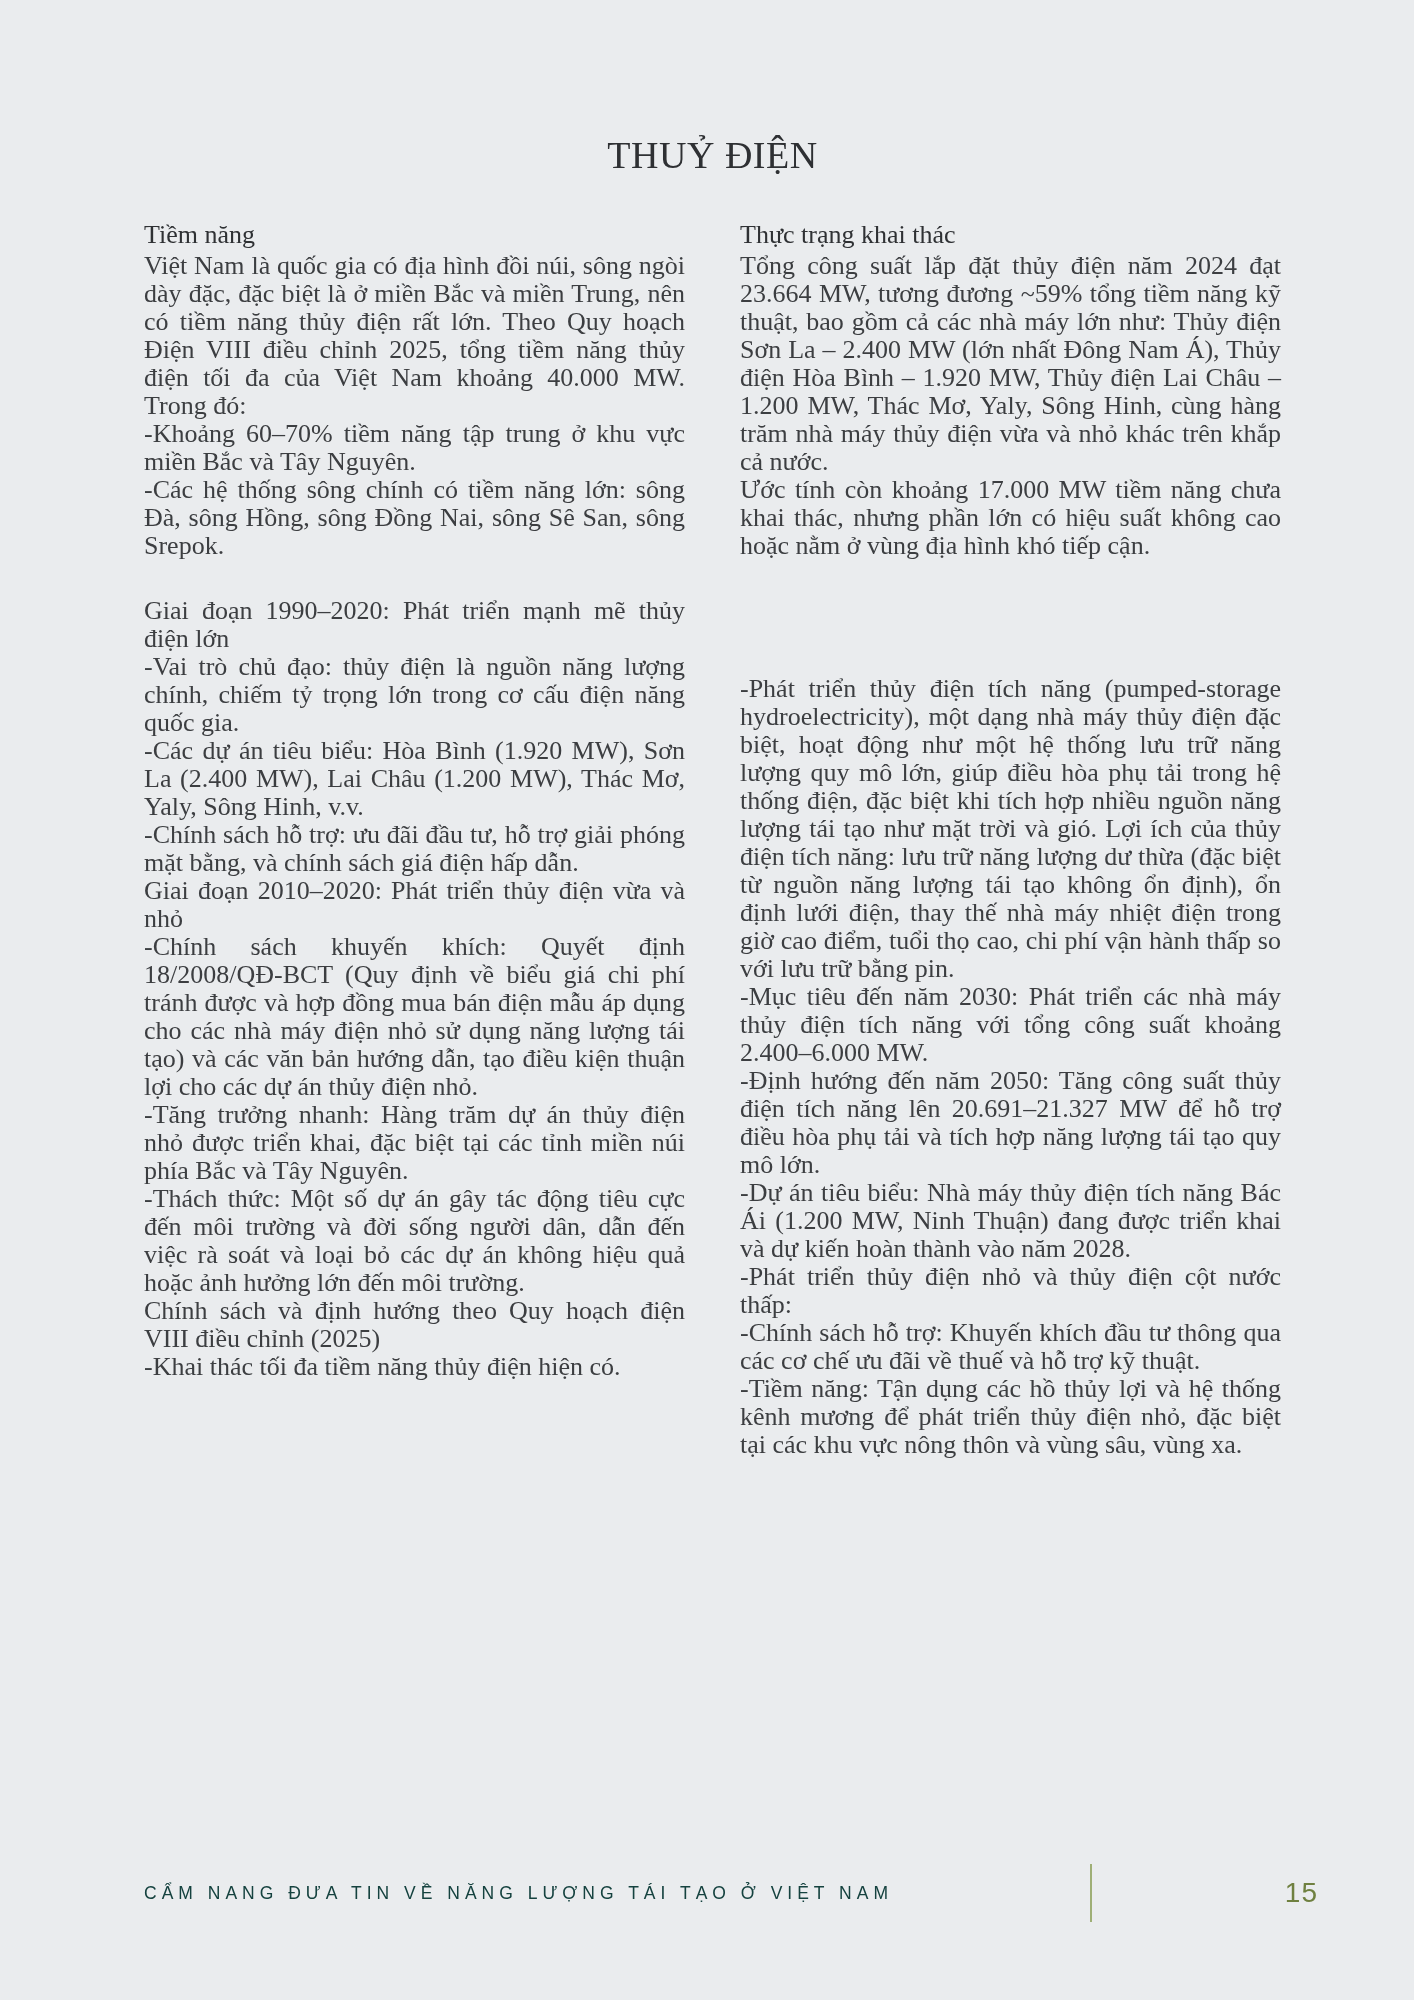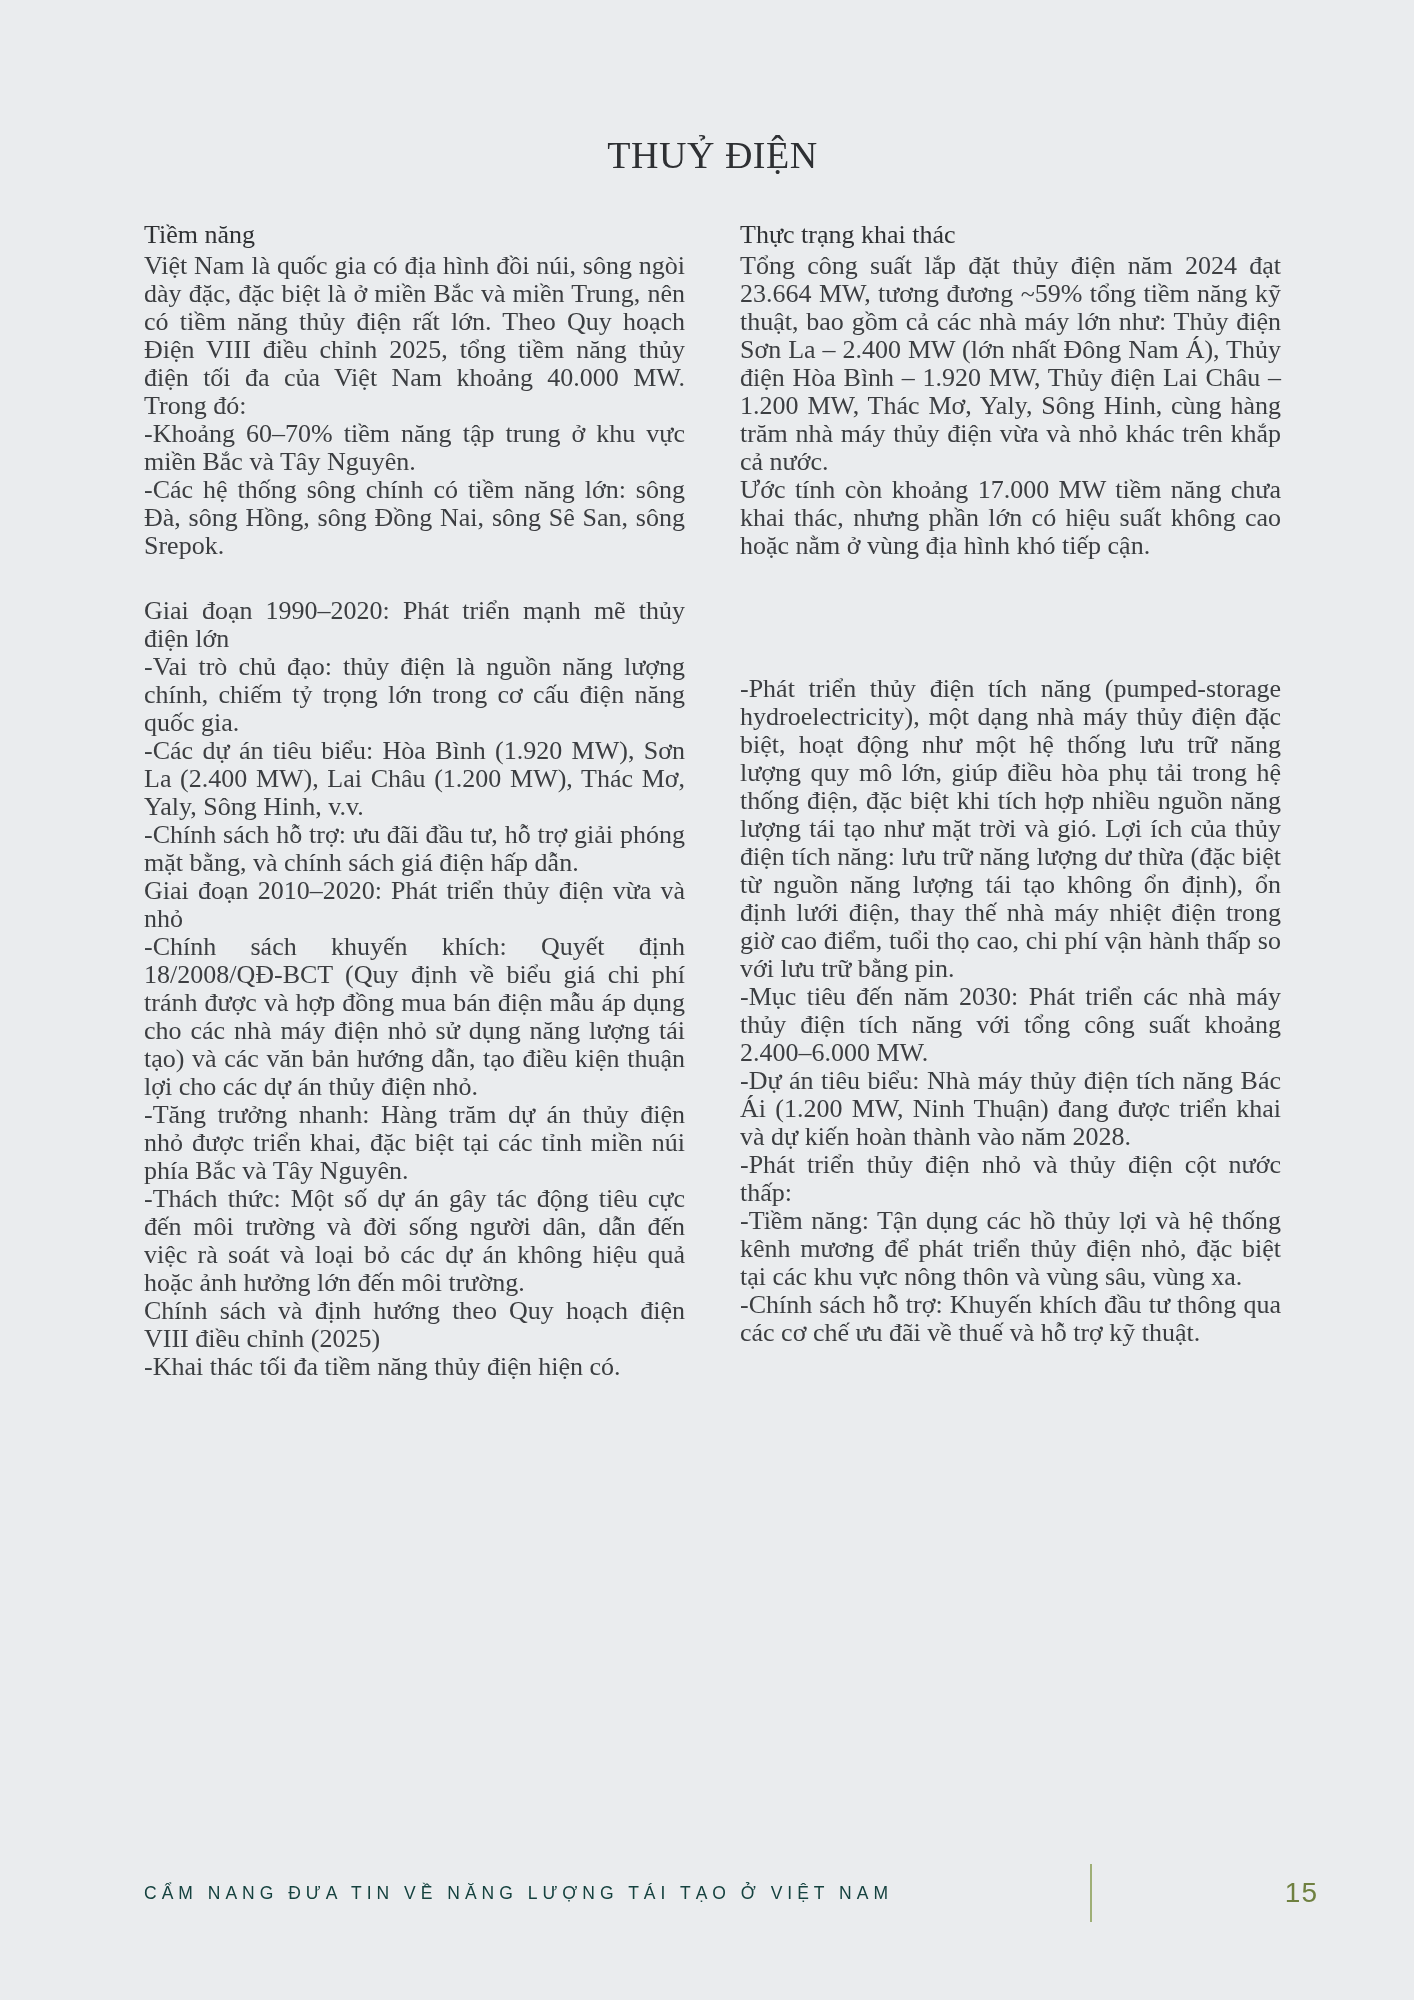--- a/index.html
+++ b/index.html
@@ -114,24 +114,25 @@
 
     <div class="col">
       <div class="section">
         <h3 class="section-heading">Thực trạng khai thác</h3>
         <p class="para">Tổng công suất lắp đặt thủy điện năm 2024 đạt 23.664 MW, tương đương ~59% tổng tiềm năng kỹ thuật, bao gồm cả các nhà máy lớn như: Thủy điện Sơn La – 2.400 MW (lớn nhất Đông Nam Á), Thủy điện Hòa Bình – 1.920 MW, Thủy điện Lai Châu – 1.200 MW, Thác Mơ, Yaly, Sông Hinh, cùng hàng trăm nhà máy thủy điện vừa và nhỏ khác trên khắp cả nước.</p>
         <p class="para">Ước tính còn khoảng 17.000 MW tiềm năng chưa khai thác, nhưng phần lớn có hiệu suất không cao hoặc nằm ở vùng địa hình khó tiếp cận.</p>
       </div>
       <div class="section section-gap-lg">
         <p class="para">-Phát triển thủy điện tích năng (pumped-storage hydroelectricity), một dạng nhà máy thủy điện đặc biệt, hoạt động như một hệ thống lưu trữ năng lượng quy mô lớn, giúp điều hòa phụ tải trong hệ thống điện, đặc biệt khi tích hợp nhiều nguồn năng lượng tái tạo như mặt trời và gió. Lợi ích của thủy điện tích năng: lưu trữ năng lượng dư thừa (đặc biệt từ nguồn năng lượng tái tạo không ổn định), ổn định lưới điện, thay thế nhà máy nhiệt điện trong giờ cao điểm, tuổi thọ cao, chi phí vận hành thấp so với lưu trữ bằng pin.</p>
         <p class="para">-Mục tiêu đến năm 2030: Phát triển các nhà máy thủy điện tích năng với tổng công suất khoảng 2.400–6.000 MW.</p>
+        <p class="para">-Định hướng đến năm 2050: Tăng công suất thủy điện tích năng lên 20.691–21.327 MW để hỗ trợ điều hòa phụ tải và tích hợp năng lượng tái tạo quy mô lớn.</p>
         <p class="para">-Dự án tiêu biểu: Nhà máy thủy điện tích năng Bác Ái (1.200 MW, Ninh Thuận) đang được triển khai và dự kiến hoàn thành vào năm 2028.</p>
         <p class="para">-Phát triển thủy điện nhỏ và thủy điện cột nước thấp:</p>
+        <p class="para">-Chính sách hỗ trợ: Khuyến khích đầu tư thông qua các cơ chế ưu đãi về thuế và hỗ trợ kỹ thuật.</p>
         <p class="para">-Tiềm năng: Tận dụng các hồ thủy lợi và hệ thống kênh mương để phát triển thủy điện nhỏ, đặc biệt tại các khu vực nông thôn và vùng sâu, vùng xa.</p>
-        <p class="para">-Chính sách hỗ trợ: Khuyến khích đầu tư thông qua các cơ chế ưu đãi về thuế và hỗ trợ kỹ thuật.</p>
       </div>
     </div>
 
   </div>
 </div>
 
 <div class="footer">
   <span class="footer-text">CẨM NANG ĐƯA TIN VỀ NĂNG LƯỢNG TÁI TẠO Ở VIỆT NAM</span>
   <div class="footer-divider"></div>
   <span class="footer-page-number">15</span>

